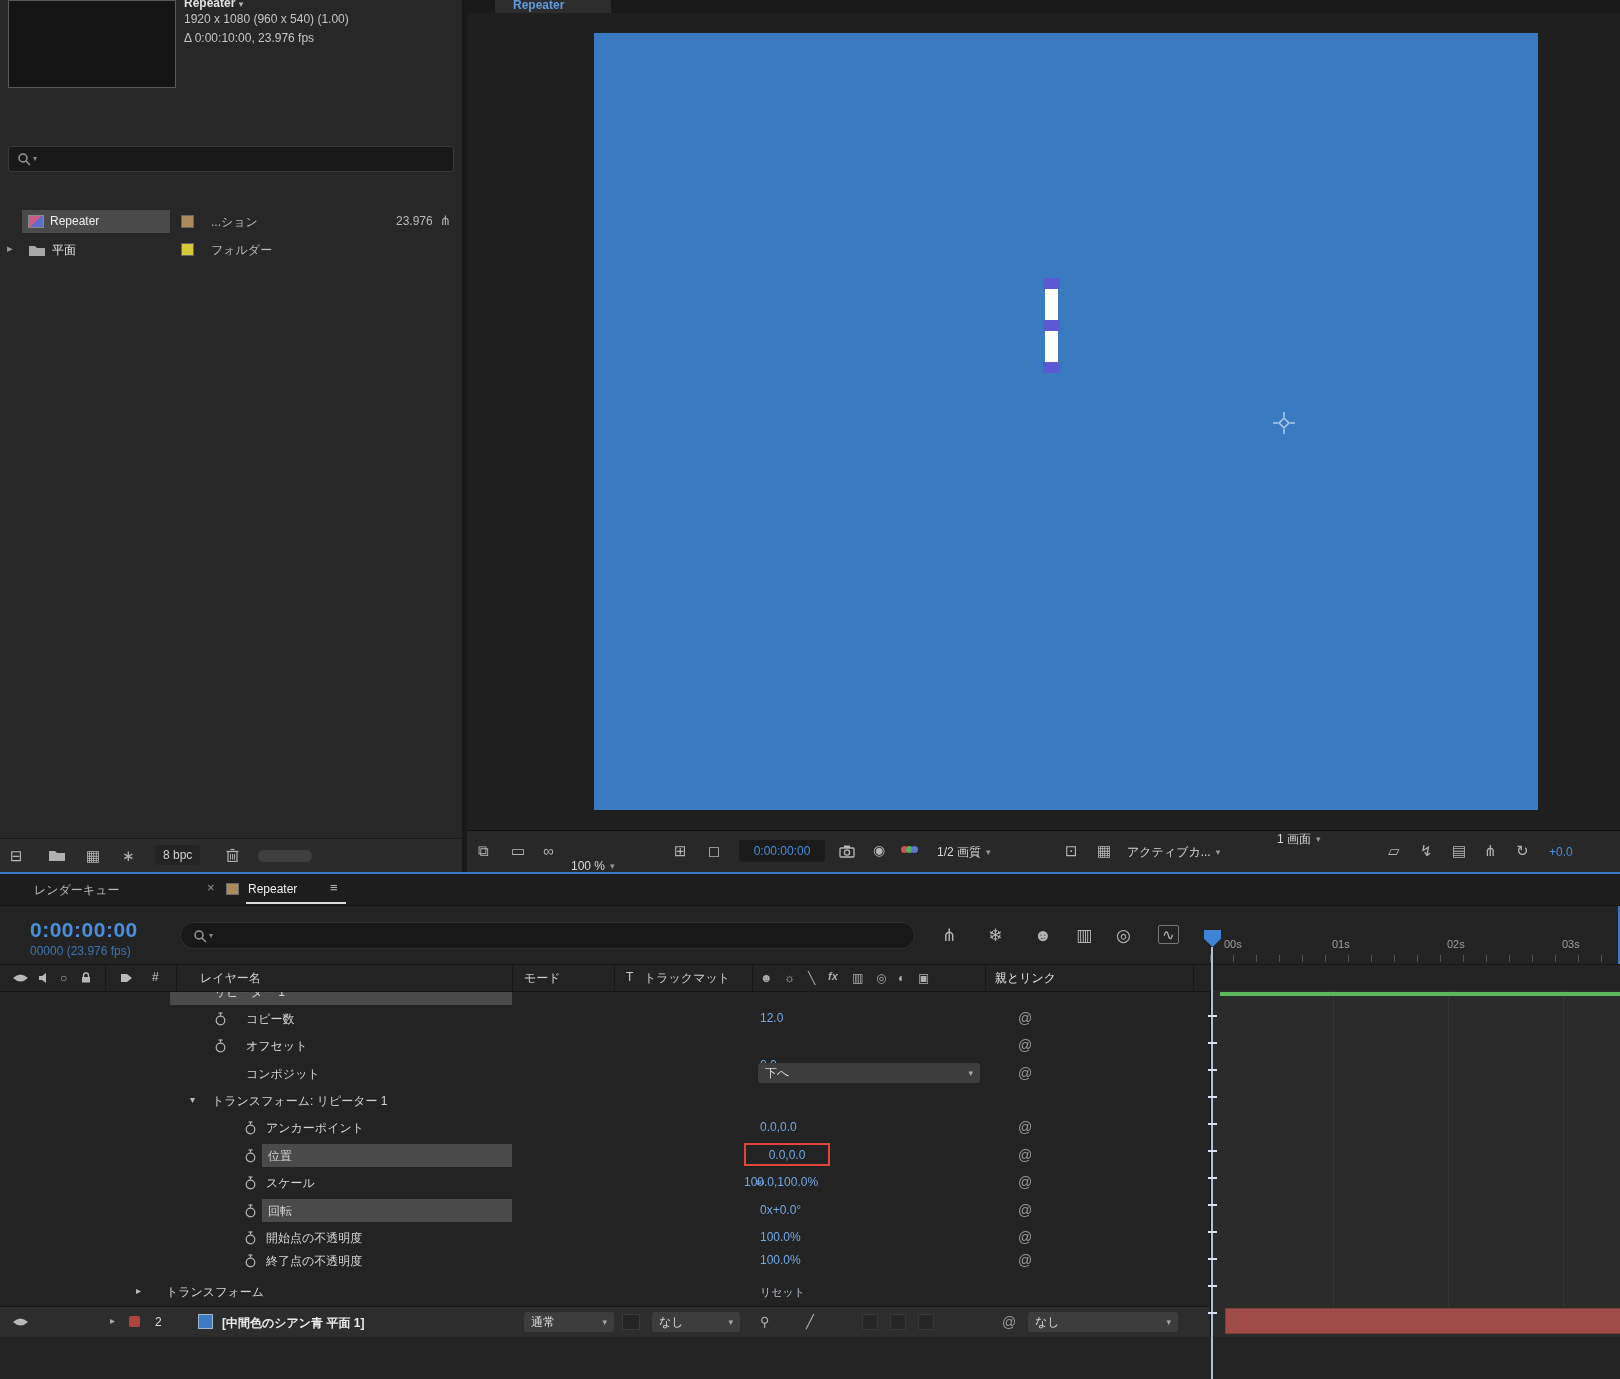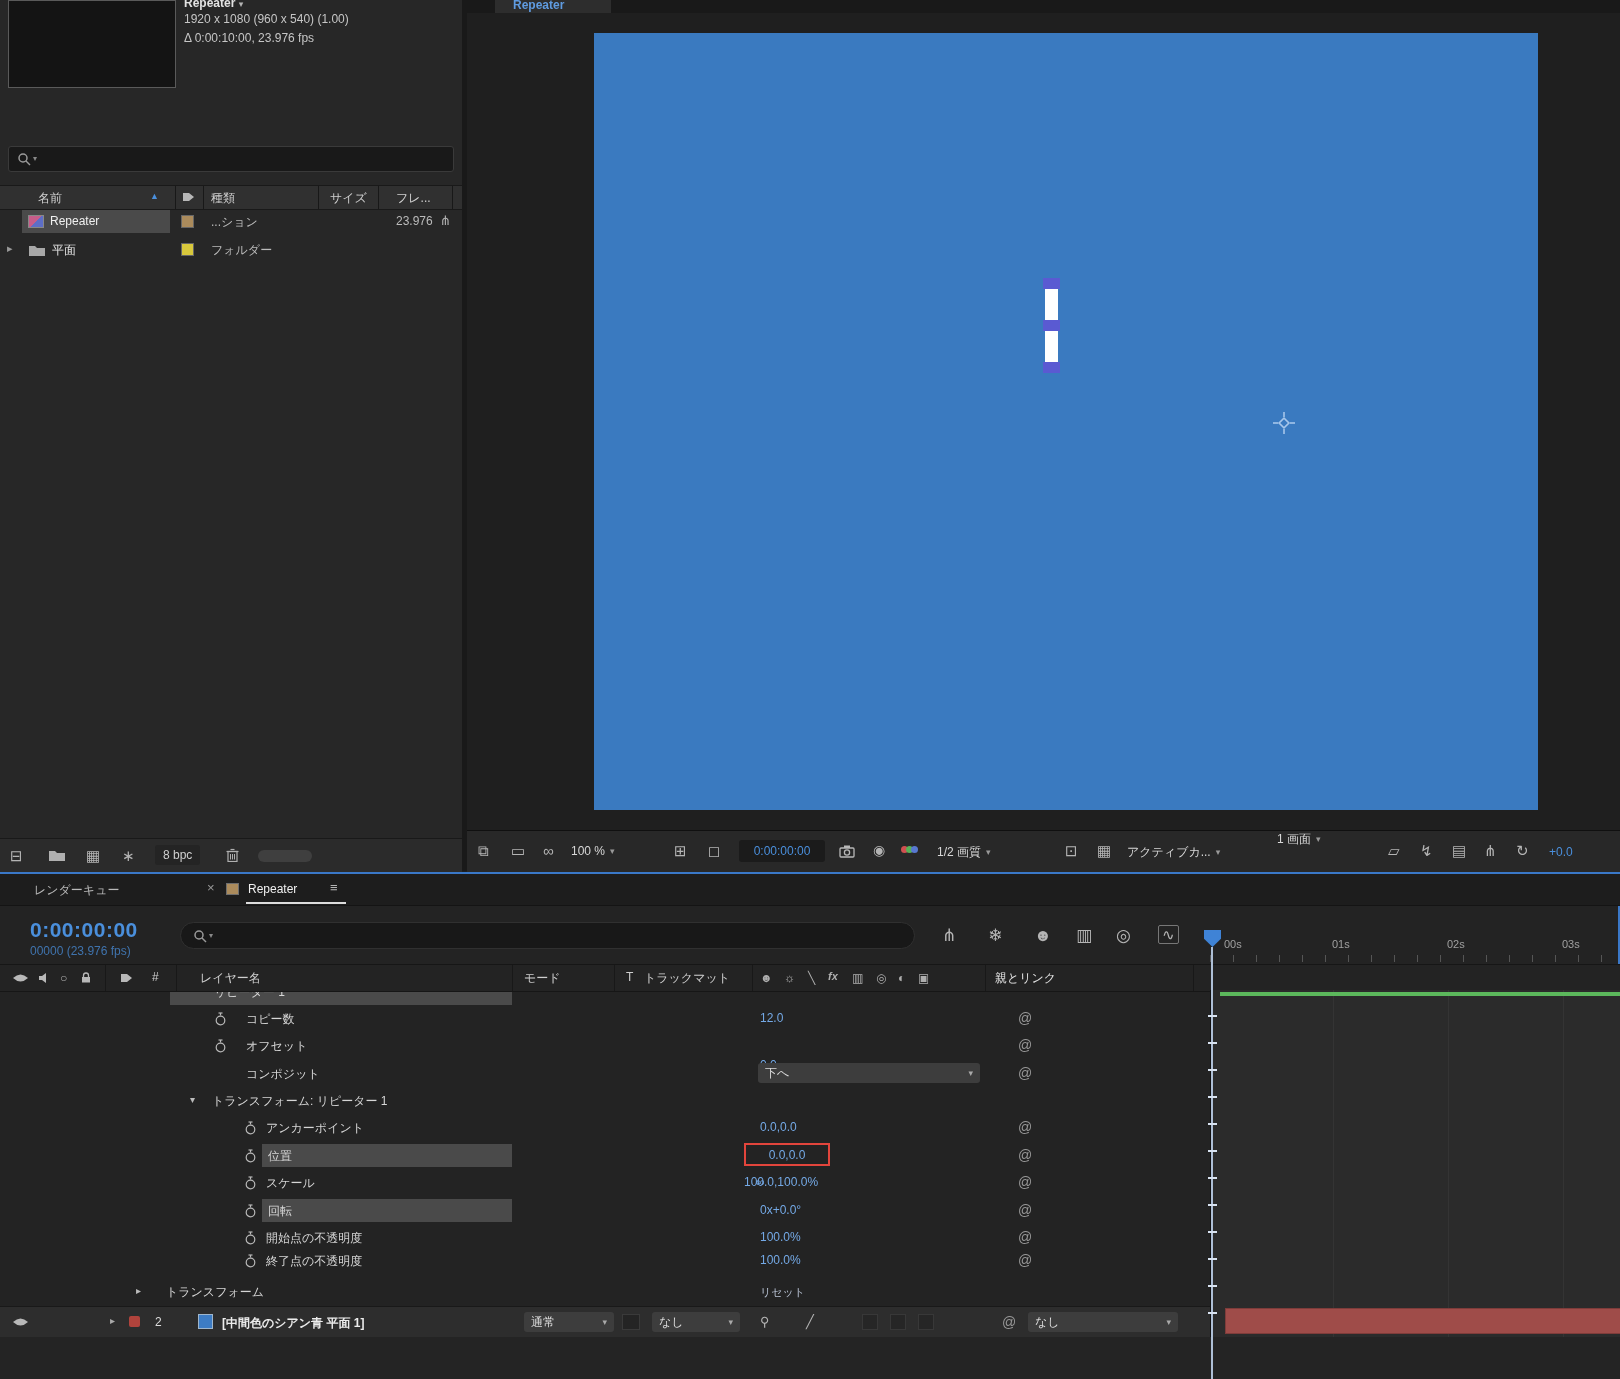--- a/index.html
+++ b/index.html
@@ -38,37 +38,20 @@
     <div class="abs" style="left:8px;top:146px;width:444px;height:24px;background:#191919;border:1px solid #3a3a3a;border-radius:3px;">
       <span class="abs" style="left:8px;top:5px;">
         <svg width="14" height="14" viewBox="0 0 14 14">
             <circle cx="6" cy="6" r="4" fill="none" stroke="#9a9a9a" stroke-width="1.5"></circle>
             <line x1="9" y1="9" x2="13" y2="13" stroke="#9a9a9a" stroke-width="1.5"></line>
           </svg>
       </span>
       <i class="abs ico" style="left:24px;top:8px;font-size:8px;color:#888;">▾</i>
     </div>
 
-    <div class="abs" style="left:0;top:185px;width:462px;height:23px;background:#303030;border-top:1px solid #191919;border-bottom:1px solid #191919;">
-      <span class="abs txt" style="left:38px;top:4px;color:#d0d0d0;">名前</span>
-      <i class="abs ico accent" style="left:150px;top:6px;font-size:9px;">▲</i>
-      <span class="abs" style="left:182px;top:5px;">
-        <svg width="13" height="12" viewBox="0 0 13 12">
-            <path d="M1 2 h6 l5 4 -5 4 H1 z" fill="#b8b8b8"></path>
-          </svg>
-      </span>
-      <span class="abs txt" style="left:211px;top:4px;color:#d0d0d0;">種類</span>
-      <span class="abs txt" style="left:330px;top:4px;color:#d0d0d0;">サイズ</span>
-      <span class="abs txt" style="left:396px;top:4px;color:#d0d0d0;">フレ...</span>
-      <span class="sep" style="left:175px;"></span>
-        <span class="sep" style="left:203px;"></span>
-      <span class="sep" style="left:318px;"></span>
-        <span class="sep" style="left:378px;"></span>
-      <span class="sep" style="left:452px;"></span>
-    </div>
 
     <div class="abs" style="left:0;top:208px;width:462px;height:28px;">
       <span class="selbar" style="left:22px;width:148px;"></span>
       <span class="abs swatch" style="left:28px;top:7px;width:16px;height:13px;background:linear-gradient(135deg,#c75d8a 0 50%,#5d6ec7 50% 100%);border:1px solid #888;"></span>
       <span class="abs txt" style="left:50px;top:6px;color:#f0f0f0;">Repeater</span>
       <span class="abs swatch" style="left:181px;top:7px;width:13px;height:13px;background:#ab8b5c;border:1px solid #666;"></span>
       <span class="abs txt" style="left:211px;top:6px;color:#bbb;">...ション</span>
       <span class="abs txt" style="left:396px;top:6px;width:42px;overflow:hidden;color:#bbb;">23.976</span>
       <i class="abs ico" style="left:440px;top:6px;">⋔</i>
     </div>
@@ -139,21 +122,21 @@
               <line x1="18" y1="12" x2="23" y2="12"></line>
             </g>
           </svg>
       </span>
     </div>
 
     <div class="abs" style="left:0;top:830px;width:1153px;height:41px;background:#282828;border-top:1px solid #101010;">
       <i class="abs ico" style="left:11px;top:12px;font-size:15px;">⧉</i>
       <i class="abs ico" style="left:44px;top:12px;font-size:15px;">▭</i>
       <i class="abs ico" style="left:76px;top:12px;font-size:15px;">∞</i>
-      <div class="abs flatdd" style="left:104px;top:13px;">
+      <div class="abs flatdd" style="left:104px;top:28px;">
         <span>100 %</span>
         <i class="ico car">▾</i>
       </div>
       <i class="abs ico" style="left:207px;top:12px;font-size:15px;">⊞</i>
       <i class="abs ico" style="left:241px;top:12px;font-size:15px;">◻</i>
       <div class="abs" style="left:272px;top:9px;width:86px;height:22px;background:#1b1b1b;border-radius:3px;display:flex;align-items:center;justify-content:center;">
         <span class="accent">0:00:00:00</span>
       </div>
       <span class="abs" style="left:372px;top:14px;">
         <svg width="16" height="13" viewBox="0 0 16 13">

